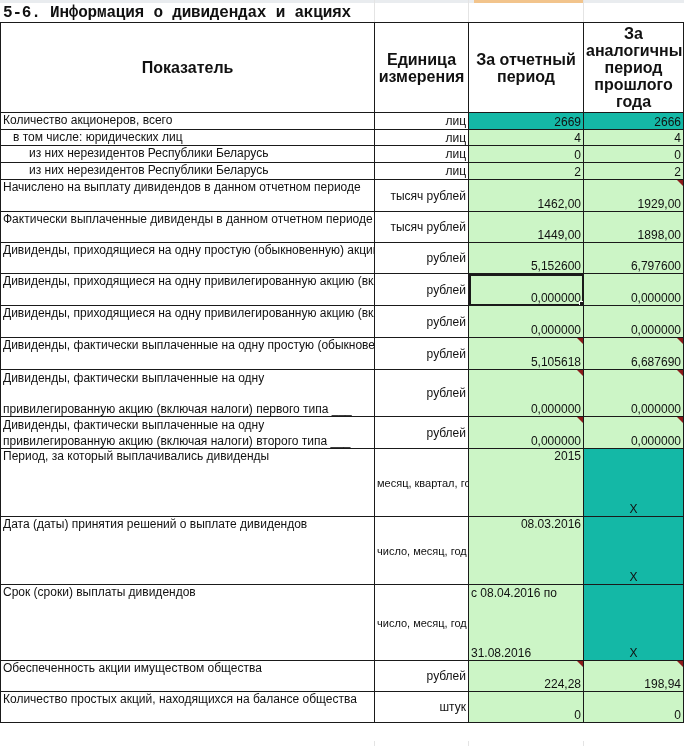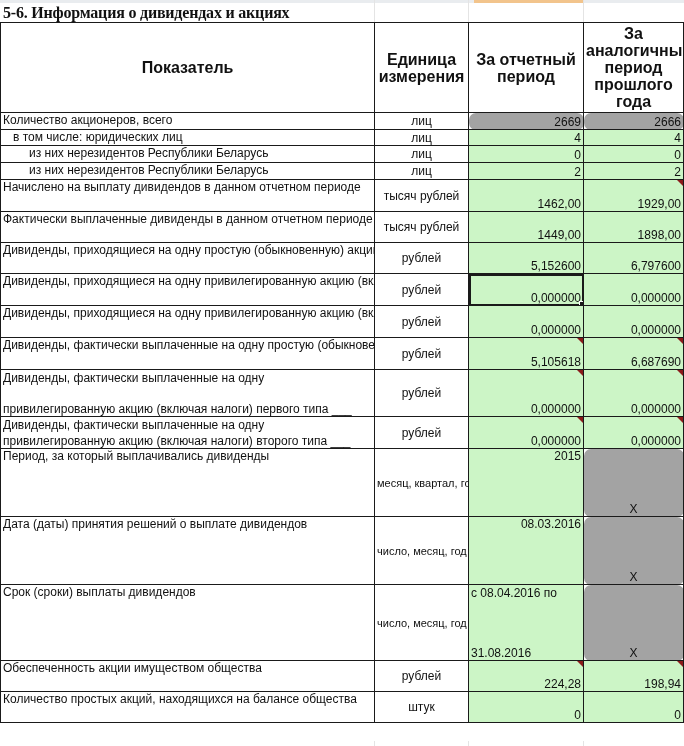--- a/index.html
+++ b/index.html
@@ -5,45 +5,45 @@
   html, body { margin: 0; padding: 0; background: #ffffff; }
   body {
     width: 684px; height: 746px; overflow: hidden; position: relative;
     font-family: "Liberation Sans", "DejaVu Sans", sans-serif;
     font-size: 12px; color: #111;
   }
   .topstrip { position: absolute; left: 0; top: 0; width: 684px; height: 3px; background: #e9ecef; }
   .topstrip .orange { position: absolute; left: 474px; width: 110px; height: 3px; background: #f2c48c; }
   .title {
     position: absolute; left: 3px; top: 3px; height: 20px; line-height: 20px;
-    font-family: Liberation Serif, serif; font-weight: bold; font-size: 16px;
+    font-family: Liberation Mono, monospace; font-weight: bold; font-size: 16px;
     letter-spacing: -0.2px;
   }
   .gridlines { position: absolute; top: 0; height: 22px; width: 1px; background: #e4e4e4; }
   table.sheet {
     position: absolute; left: 0; top: 22px; border-collapse: collapse; table-layout: fixed;
     width: 683px;
   }
   table.sheet td, table.sheet th {
     border: 1px solid #1a1a1a; padding: 0 2px; overflow: hidden; white-space: nowrap;
     font-size: 12px; line-height: 14px;
   }
   table.sheet th {
     font-weight: bold; text-align: center; vertical-align: middle; white-space: normal;
     font-size: 16px; line-height: 17px; height: 89px;
   }
   td.label { vertical-align: top; text-align: left; white-space: normal; }
   td.label.indent1 { padding-left: 12px; }
   td.label.indent2 { padding-left: 28px; }
-  td.unit { vertical-align: middle; text-align: center; }
+  td.unit { vertical-align: middle; text-align: right; }
   td.unit.small { font-size: 11px; }
   td.val { text-align: right; vertical-align: bottom; position: relative; }
   td.val.top { vertical-align: top; }
   td.val.green { background: #ccf5c6; }
-  td.val.white { background: #a3a3a3; border-radius: 7px; }
+  td.val.white { background: #14b8a6; }
   td.val .flag {
     position: absolute; right: 0; top: 0; width: 0; height: 0;
     border-top: 6px solid #8b1a1a; border-left: 6px solid transparent;
   }
   td.selected { outline: 2px solid #1a1a1a; outline-offset: -2px; }
   td.selected .handle {
     position: absolute; right: -3px; bottom: -3px; width: 5px; height: 5px; background: #1a1a1a;
     border: 1px solid #fff;
   }
   .split-top { position: absolute; left: 2px; top: 1px; text-align: left; }

